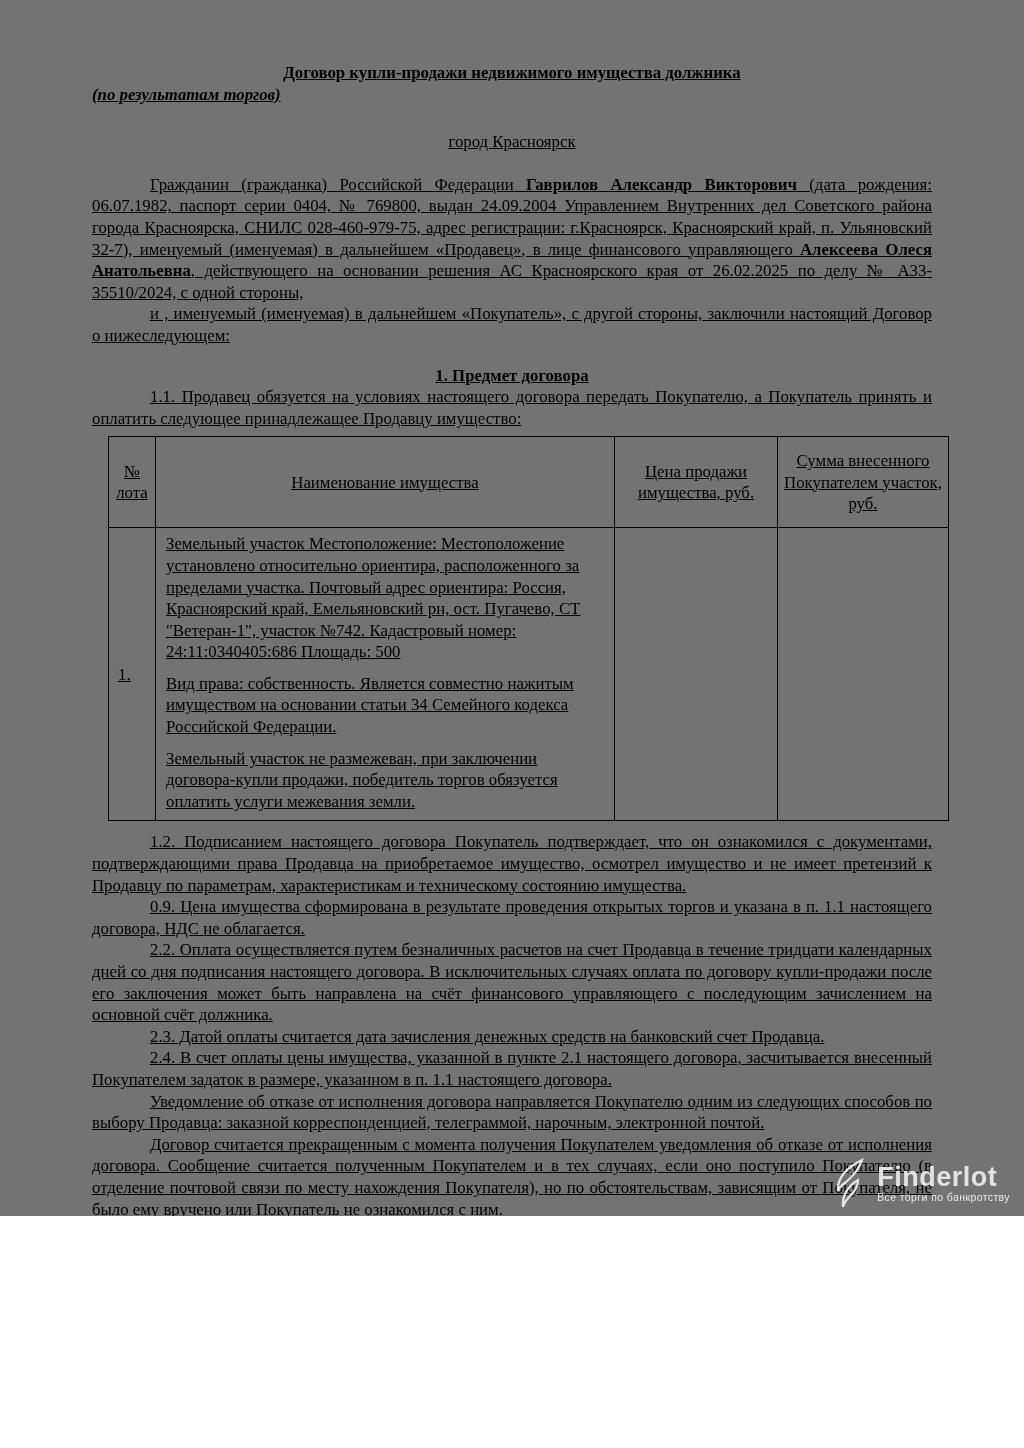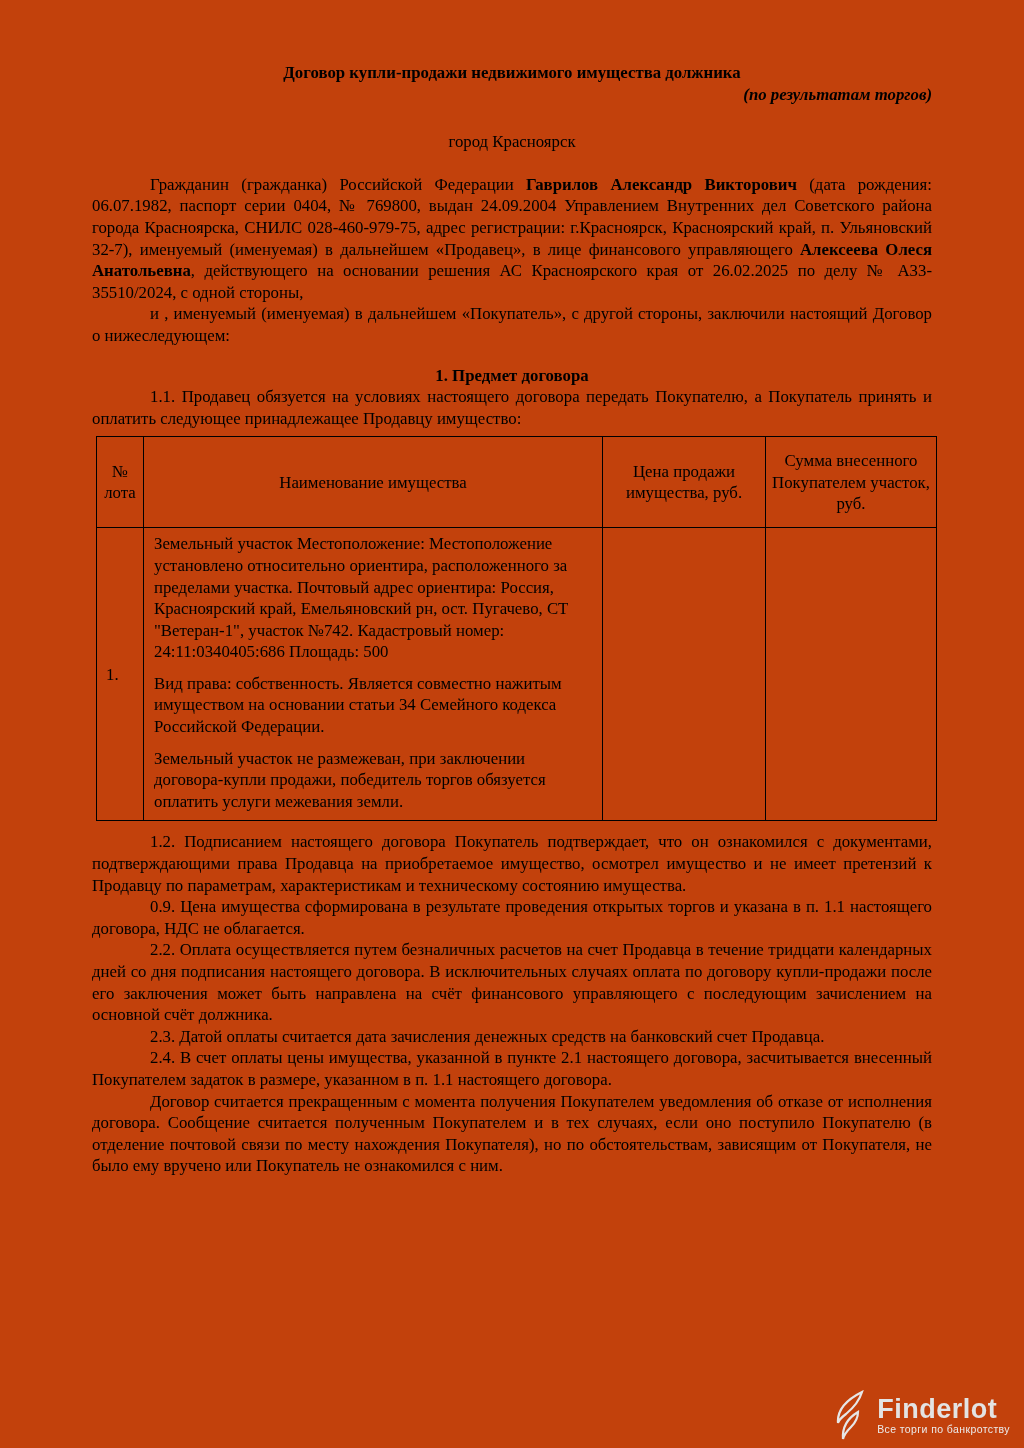--- a/index.html
+++ b/index.html
@@ -1,35 +1,35 @@
 <!DOCTYPE html>
 <html lang="ru"><head>
 <meta charset="utf-8">
 <style>
   html,body { margin:0; padding:0; background:#ffffff; }
   body {
     width:1024px; height:1448px;
     font-family:"Liberation Serif","DejaVu Serif",serif;
     font-size:16.8px; line-height:21.6px; color:#000;
   }
-  .page { position:relative; width:1024px; height:1448px; overflow:hidden; background:#c2410c; }
+  .page { position:relative; width:1024px; height:1216px; overflow:hidden; background:#737373;text-decoration:underline; }
   .content { padding:62px 92px 0 92px; }
 
   p { margin:0; text-align:justify; }
   .indent { text-indent:58px; }
   .bold { font-weight:bold; }
   .doc-title { text-align:center; font-weight:bold; }
-  .doc-subtitle { text-align:right; font-weight:bold; font-style:italic; }
+  .doc-subtitle { text-align:left; font-weight:bold; font-style:italic; }
   .city-line { margin-top:26px; text-align:center; }
   .intro-p1 { margin-top:21px; }
   .sec-heading { text-align:center; font-weight:bold; margin-top:18px; }
 
   table.property-table {
     width:840px; border-collapse:collapse; table-layout:fixed;
-    margin:7px 0 10px 4px;
+    margin:7px 0 10px 16px;
   }
   table.property-table th, table.property-table td {
     border:1.5px solid #000;
     font-weight:normal;
     vertical-align:middle;
   }
   table.property-table th {
     text-align:center; padding:6px 6px; height:78px; line-height:21.6px;
   }
   col.c-lot { width:47px; }
@@ -106,20 +106,21 @@
         </tr>
       </tbody>
     </table>
 
     <p class="indent p12">1.2. Подписанием настоящего договора Покупатель подтверждает, что он ознакомился с документами, подтверждающими права Продавца на приобретаемое имущество, осмотрел имущество и не имеет претензий к Продавцу по параметрам, характеристикам и техническому состоянию имущества.</p>
 
     <p class="indent">0.9. Цена имущества сформирована в результате проведения открытых торгов и указана в п. 1.1 настоящего договора, НДС не облагается.</p>
     <p class="indent">2.2. Оплата осуществляется путем безналичных расчетов на счет Продавца в течение тридцати календарных дней со дня подписания настоящего договора. В исключительных случаях оплата по договору купли-продажи после его заключения может быть направлена на счёт финансового управляющего с последующим зачислением на основной счёт должника.</p>
     <p class="indent">2.3. Датой оплаты считается дата зачисления денежных средств на банковский счет Продавца.</p>
     <p class="indent">2.4. В счет оплаты цены имущества, указанной в пункте 2.1 настоящего договора, засчитывается внесенный Покупателем задаток в размере, указанном в п. 1.1 настоящего договора.</p>
+    <p class="indent">Уведомление об отказе от исполнения договора направляется Покупателю одним из следующих способов по выбору Продавца: заказной корреспонденцией, телеграммой, нарочным, электронной почтой.</p>
     <p class="indent">Договор считается прекращенным с момента получения Покупателем уведомления об отказе от исполнения договора. Сообщение считается полученным Покупателем и в тех случаях, если оно поступило Покупателю (в отделение почтовой связи по месту нахождения Покупателя), но по обстоятельствам, зависящим от Покупателя, не было ему вручено или Покупатель не ознакомился с ним.</p>
 
   </div>
 
   <div class="watermark">
     <svg class="wm-logo" viewBox="0 0 38 52" xmlns="http://www.w3.org/2000/svg">
       <path d="M30 2 C14 10 5 20 6 33 C7 30 10 27 14 24 C20 19 27 12 30 2 Z" fill="none" stroke="#e6e6e6" stroke-width="2.2"></path>
       <path d="M26 22 C16 28 10 36 11 49 C12 45 15 41 19 37 C23 33 26 28 26 22 Z" fill="none" stroke="#e6e6e6" stroke-width="2.2"></path>
     </svg>
     <div class="wm-text">

